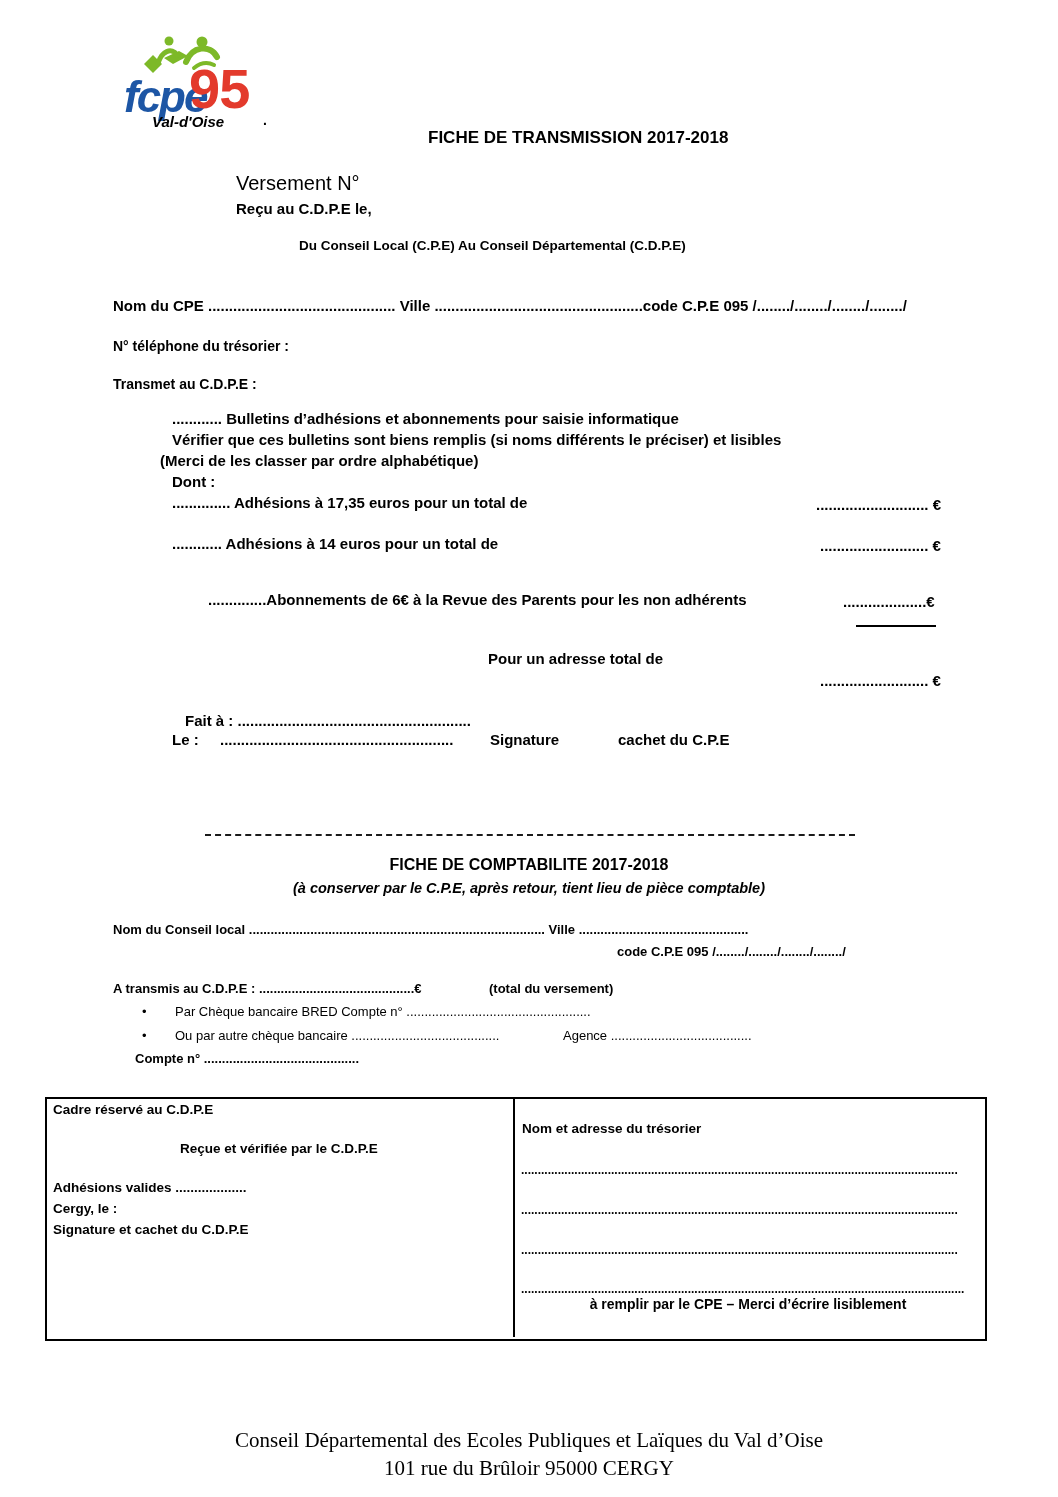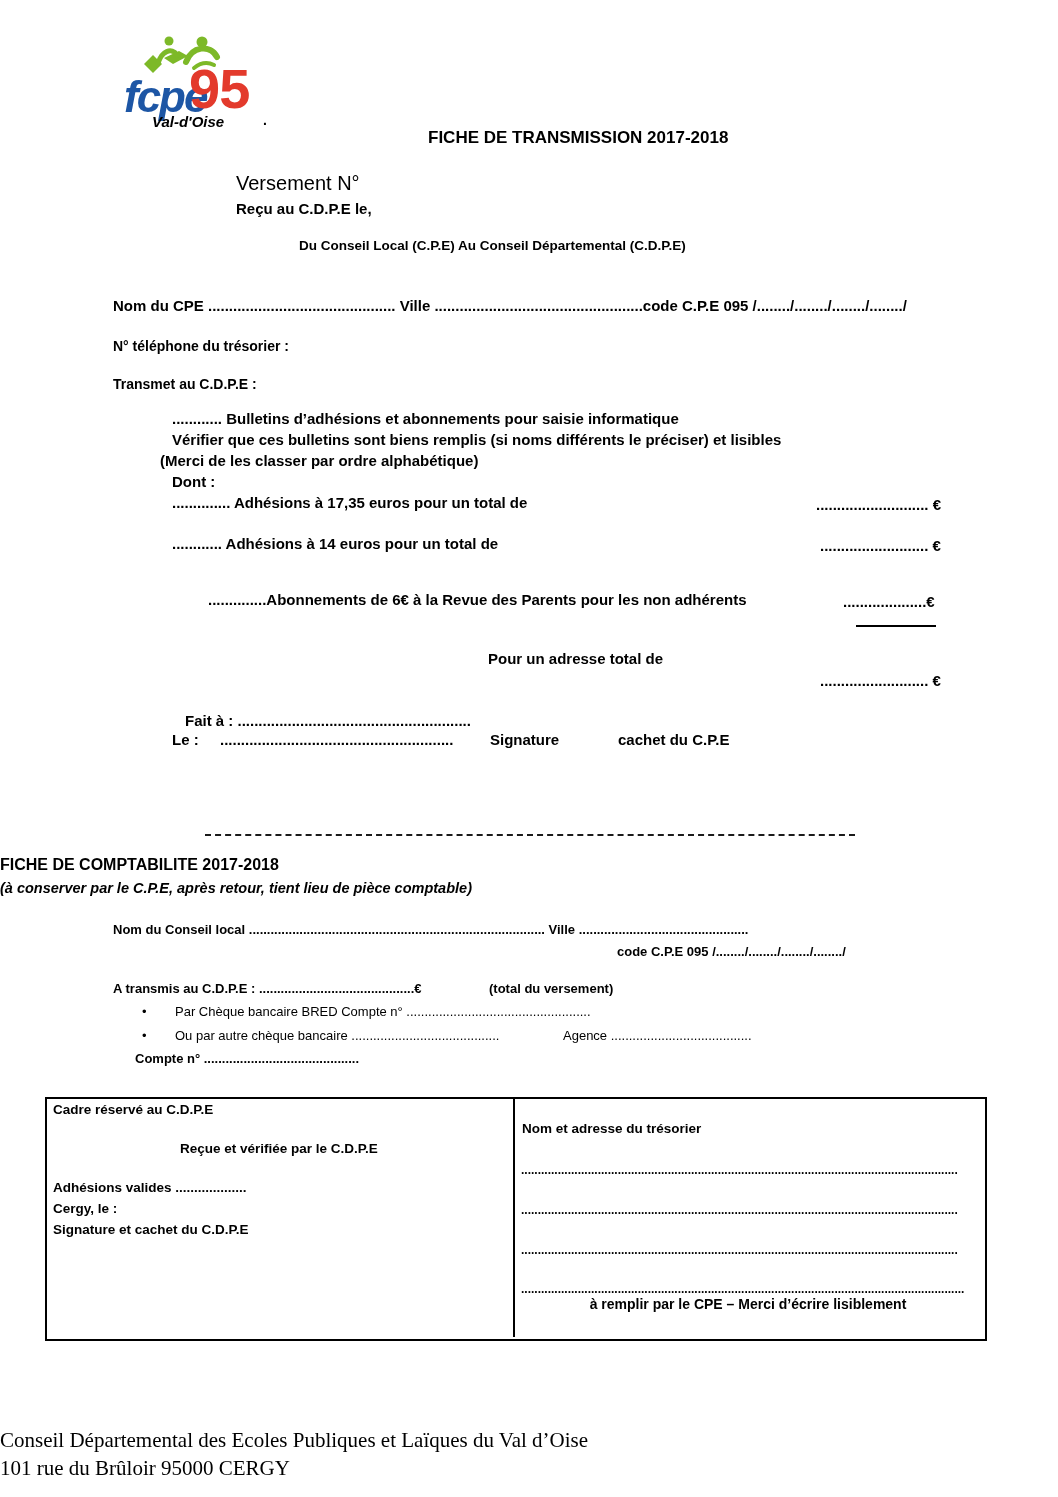--- a/index.html
+++ b/index.html
@@ -11,21 +11,21 @@
   .b  { font-weight:bold; }
   .i  { font-style:italic; }
   .fs13  { font-size:13px; }
   .fs135 { font-size:13.5px; }
   .fs14  { font-size:14px; }
   .fs145 { font-size:14.5px; }
   .fs15  { font-size:15px; }
   .fs16  { font-size:16px; }
   .fs17  { font-size:17px; }
   .fs20  { font-size:20px; }
-  .center { left:0; width:1058px; text-align:left; }
+  .center { left:0; width:1058px; text-align:center; }
   .logo-fcpe { font-size:44px; font-style:italic; font-weight:bold; letter-spacing:-2px; color:#1d56a5; }
   .logo-95   { font-size:56px; font-weight:bold; letter-spacing:-1px; color:#e33a2c; }
   .logo-dept { font-size:15px; font-weight:bold; font-style:italic; color:#000000; }
   .amount { font-weight:bold; font-size:15px; }
   .rule-solid  { border-top:2px solid #000; height:0; }
   .rule-dashed { border-top:2px dashed #1a1a1a; height:0; }
   .box { position:absolute; border:2px solid #000; }
   .box-divider { position:absolute; border-left:2px solid #000; }
   .dotline { font-size:12px; font-weight:bold; overflow:hidden; }
   .serif { font-family:"Liberation Serif", serif; font-size:21px; }

